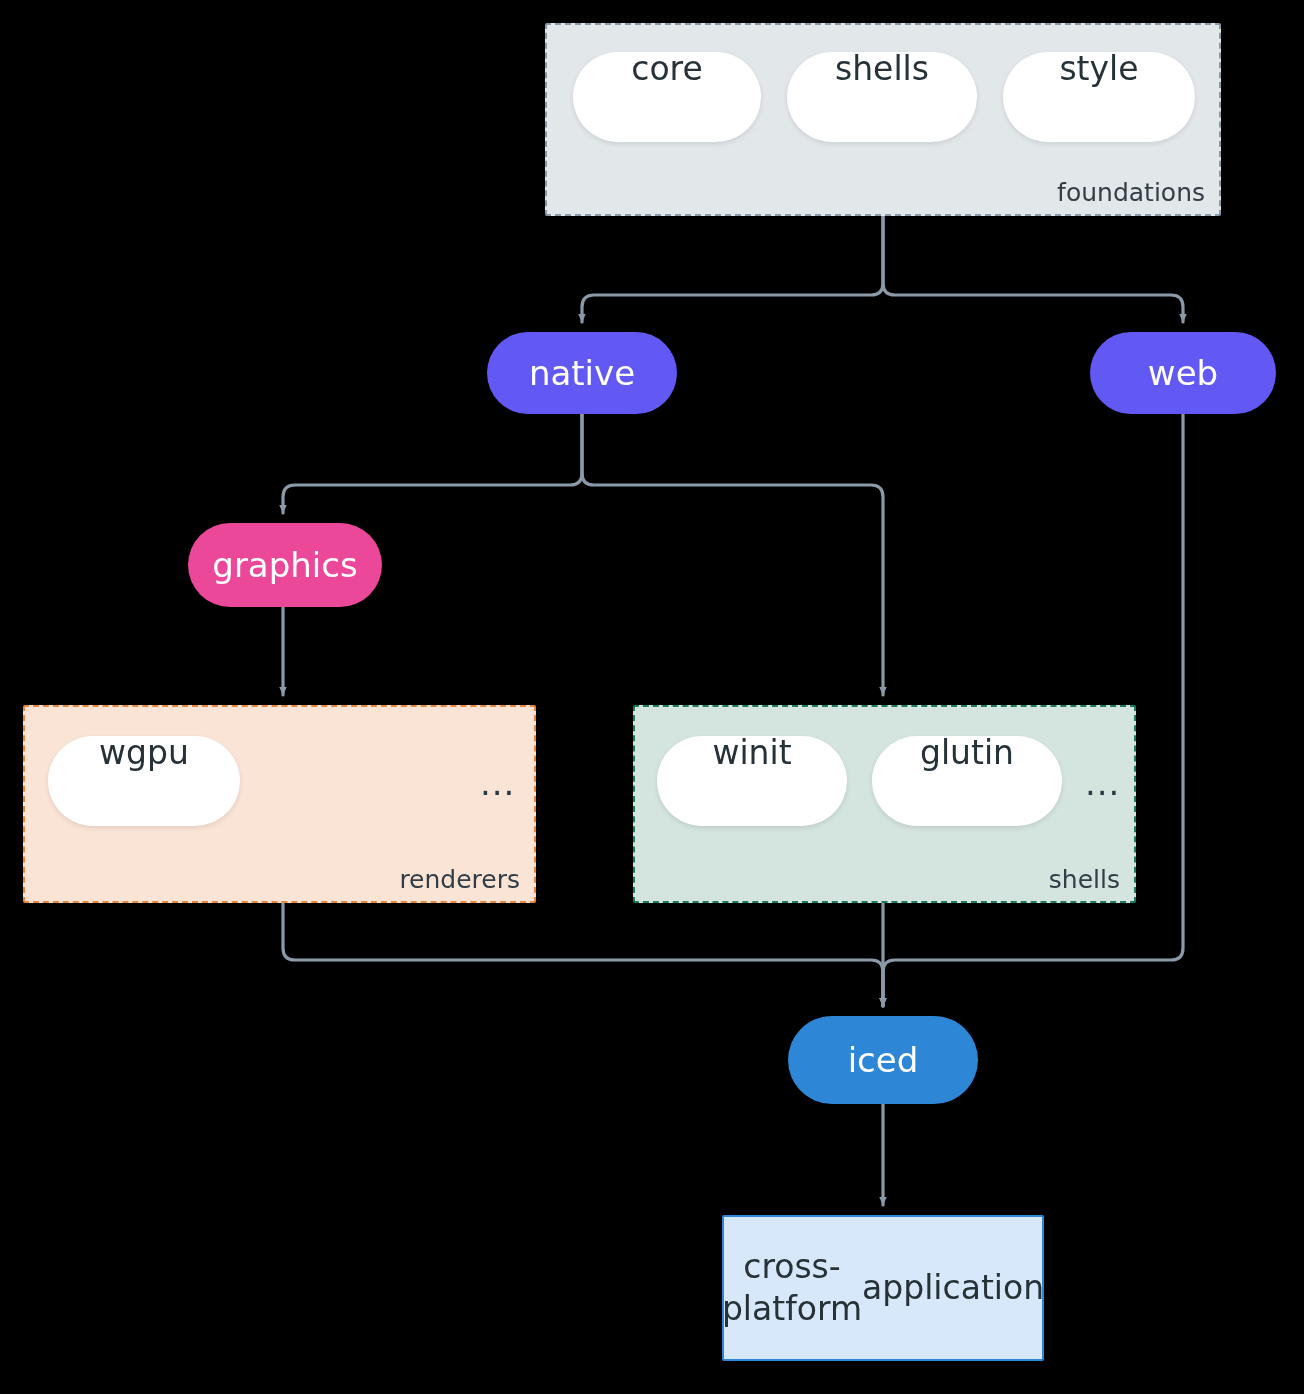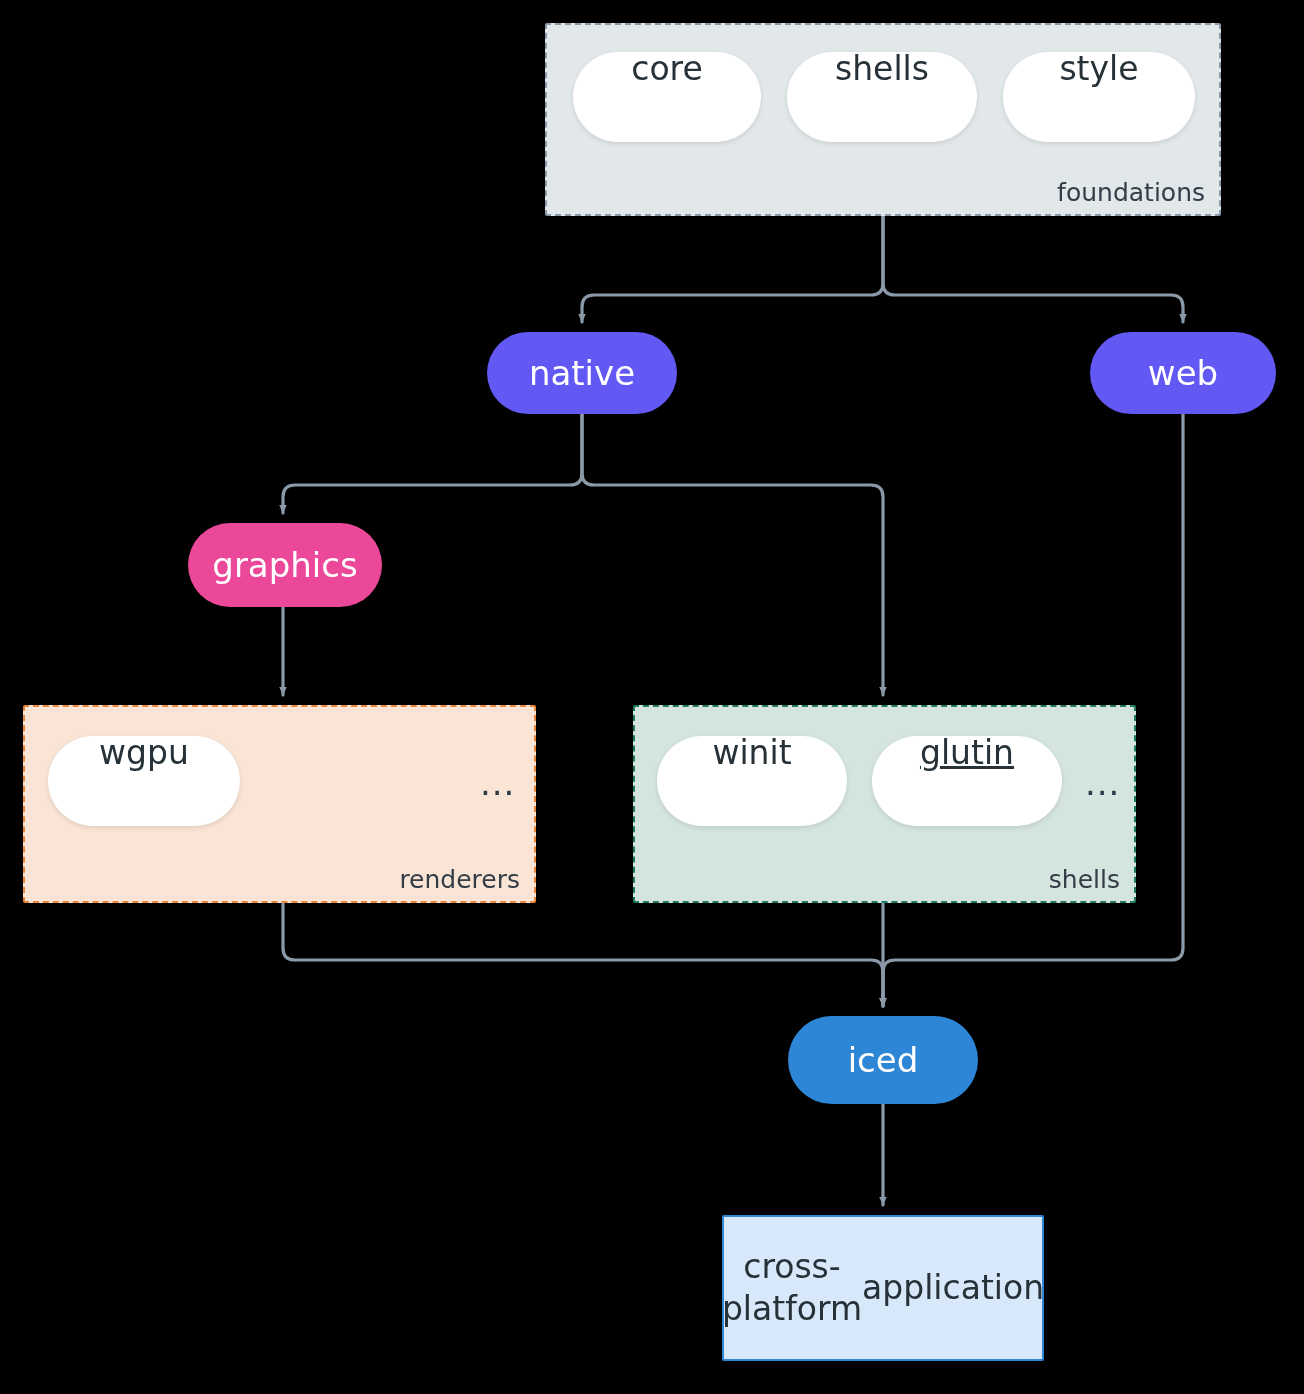--- a/index.html
+++ b/index.html
@@ -83,21 +83,21 @@
   #pill-core    { left: 573px;  top: 52px;  width: 188px; height: 90px; }
   #pill-futures { left: 787px;  top: 52px;  width: 190px; height: 90px; }
   #pill-style   { left: 1003px; top: 52px;  width: 192px; height: 90px; }
 
   
   #pill-wgpu { left: 48px;  top: 736px; width: 192px; height: 90px; }
   #pill-glow { left: 265px; top: 736px; width: 192px; height: 90px; }
 
   
   #pill-winit  { left: 657px; top: 736px; width: 190px; height: 90px; }
-  #pill-glutin { left: 872px; top: 736px; width: 190px; height: 90px; text-decoration: underline; }
+  #pill-glutin { left: 872px; top: 736px; width: 190px; height: 90px; }
 
   
   .ellipsis {
     position: absolute;
     color: #2b3a46;
     font-size: 34px;
     line-height: 1;
     letter-spacing: 1px;
   }
   #ellipsis-renderers { left: 480px;  top: 766px; }

